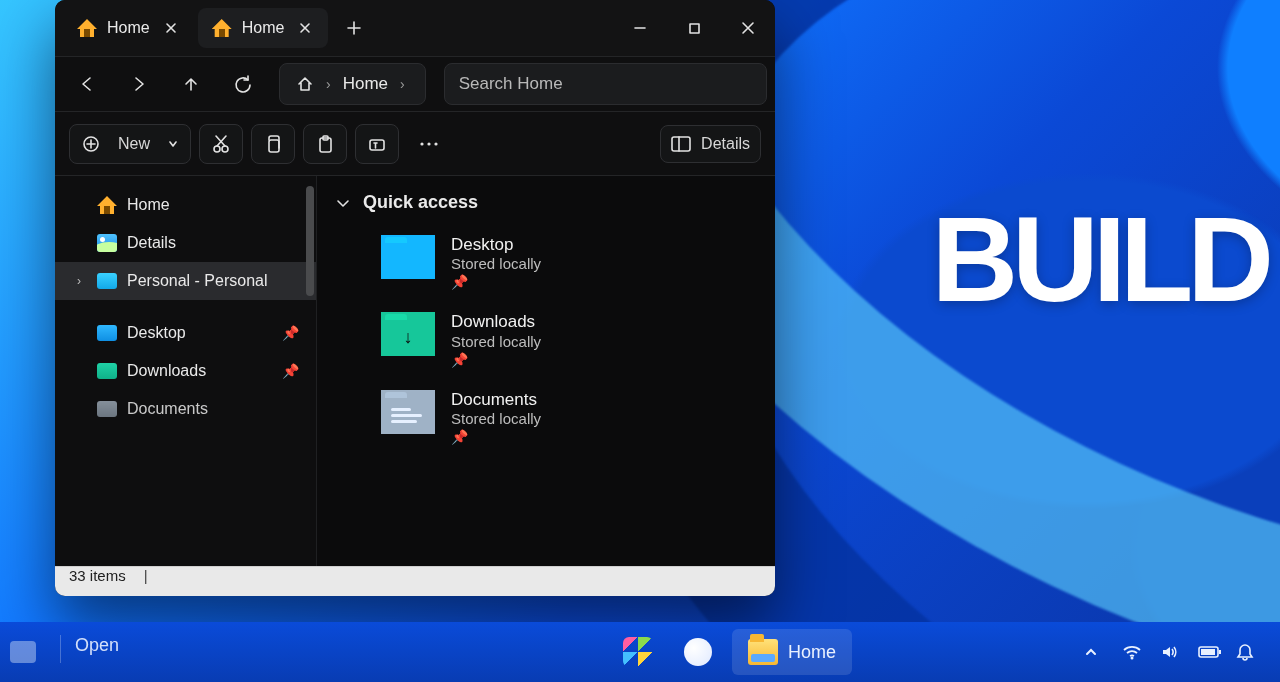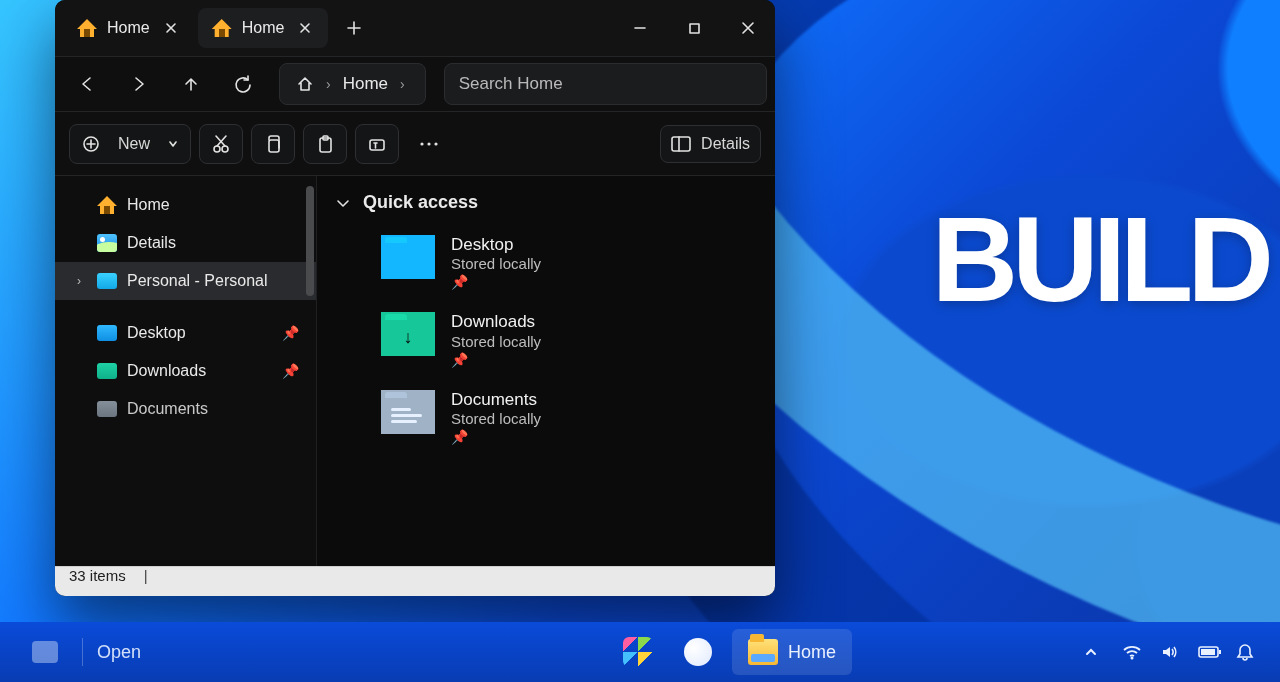--- a/index.html
+++ b/index.html
@@ -148,21 +148,21 @@
     border-top:1px solid #cfcfcf;
   }
   .statusbar .caret { color:#444; }
 
   
   .taskbar {
     position:absolute; left:0; right:0; bottom:0; height:60px;
     background:linear-gradient(#0a4bd9,#083cb3);
     display:flex; align-items:center; color:#e9f1ff;
   }
-  .taskbar .left  { display:flex; align-items:center; gap:14px; padding-left:22px; width:380px;}
+  .taskbar .left  { display:flex; align-items:flex-start; gap:14px; width:380px;}
   .taskbar .widget { display:flex; align-items:center; gap:10px; padding:6px 10px; border-radius:6px;}
   .taskbar .widget .wicon{width:26px;height:22px;background:#eaf4ff;border-radius:4px;opacity:.4;}
   .taskbar .search-widget { font-size:18px; color:#e9f1ff; opacity:.9;}
   .taskbar .divider { width:1px; height:28px; background:rgba(255,255,255,.25);}
   .taskbar .center { flex:1; display:flex; align-items:center; justify-content:center; gap:8px;}
   .tb-btn { width:52px; height:46px; display:flex; align-items:center; justify-content:center; border-radius:6px;}
   .tb-btn.app { width:auto; padding:0 16px; gap:10px; background:rgba(255,255,255,.12); font-size:18px;}
   .tb-logo {
     width:30px;height:30px;border-radius:6px;
     background:

